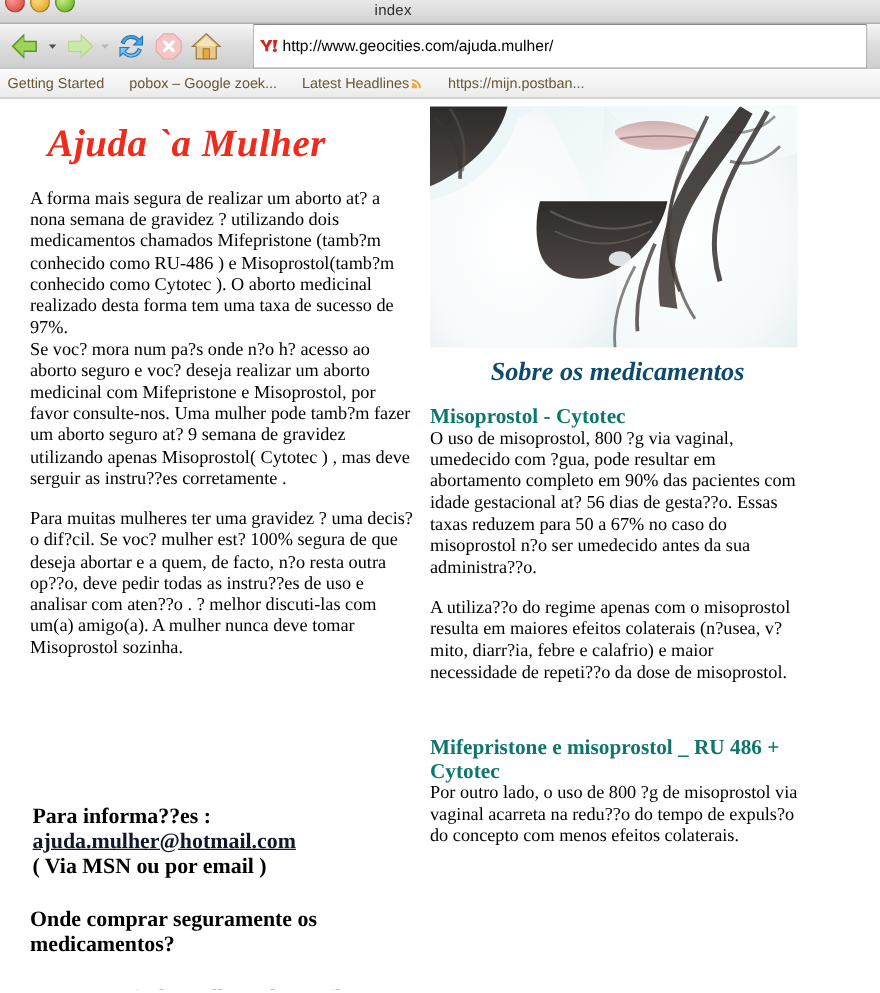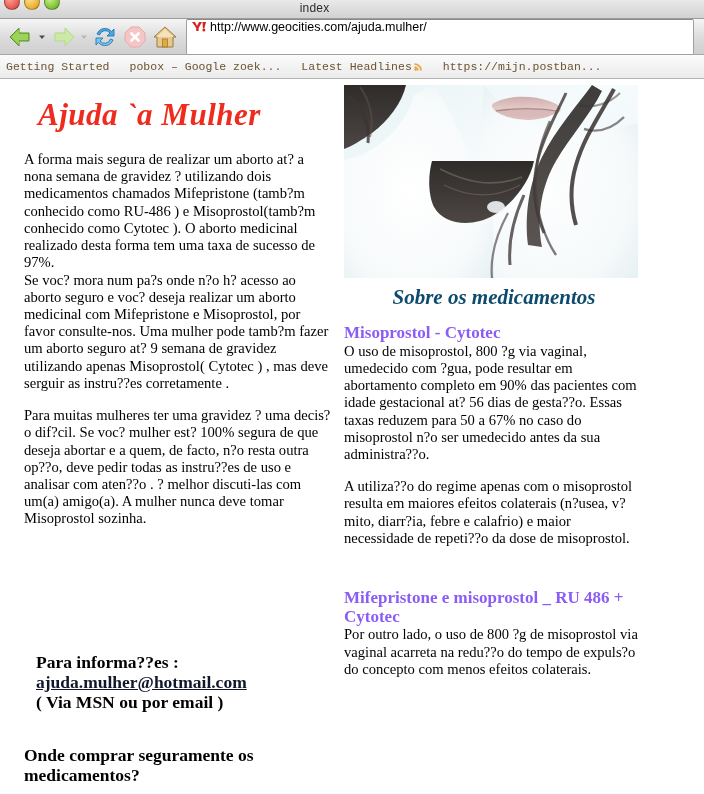--- a/index.html
+++ b/index.html
@@ -77,27 +77,28 @@
     display: flex;
     align-items: center;
     justify-content: center;
     flex: 0 0 auto;
   }
   .navbtn.small { width: 12px; }
 
   .urlbar {
     flex: 1 1 auto;
     height: 36px;
-    margin-left: 6px;
+    margin-left: 22px;
     margin-right: 4px;
     background: #ffffff;
     border: 1px solid #a0a0a0;
     border-top-color: #8a8a8a;
     border-radius: 2px;
     display: flex;
+    align-items: center;
     padding: 0 4px;
     box-sizing: border-box;
   }
   .favicon {
     width: 16px;
     height: 14px;
     margin-right: 3px;
     flex: 0 0 auto;
     display: flex;
     align-items: center;
@@ -115,21 +116,21 @@
     height: 24px;
     background: linear-gradient(to bottom, #fbfbfb 0%, #ebebeb 100%);
     border-bottom: 1px solid #b4b4b4;
     display: flex;
     align-items: center;
     padding: 0 6px;
     box-sizing: border-box;
     gap: 20px;
   }
   .bookmark {
-    font-family: Liberation Mono, monospace;
+    font-family: Liberation Sans, sans-serif;
     font-size: 11.5px;
     color: #6b5430;
     white-space: nowrap;
     display: flex;
     align-items: center;
     gap: 2px;
   }
 
   
   .page {
@@ -192,38 +193,38 @@
     color: #0c4a6e;
     text-align: center;
     margin: 206px 0 0 0;
   }
 
   .sub-head {
     font-family: "Liberation Serif", "DejaVu Serif", serif;
     font-weight: bold;
     font-size: 17px;
     line-height: 1.1;
-    color: #8b5cf6;
+    color: #0f766e;
     margin: 0;
   }
 
   .contact-head {
     font-family: "Liberation Serif", "DejaVu Serif", serif;
     font-weight: bold;
     font-size: 17.5px;
     line-height: 1.15;
     color: #000000;
     margin: 0;
   }
   .link {
     color: #0f172a;
     font-weight: bold;
     text-decoration: underline;
   }
-  .contact-block { margin: 12px; }
+  .contact-block { margin: 2px; }
 </style>
 </head>
 <body>
 
 <div class="browser">
 
   <div class="titlebar">
     <div class="lights">
       <div class="light red"></div>
       <div class="light yellow"></div>

